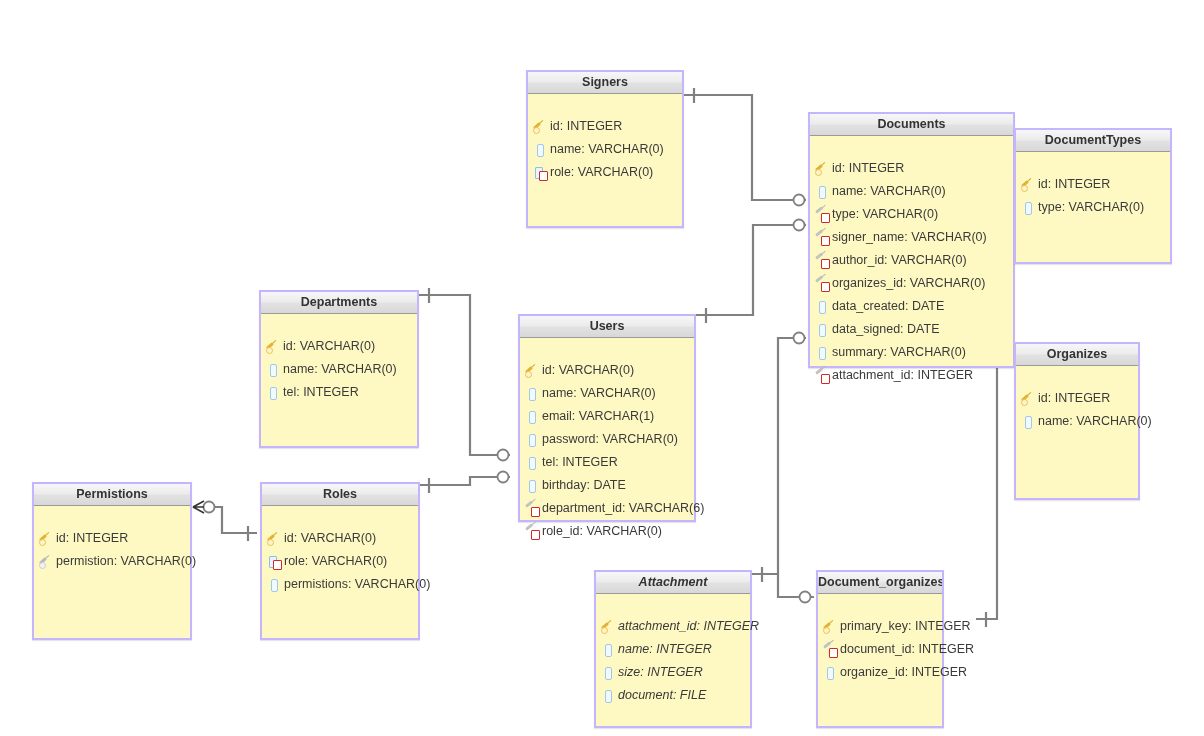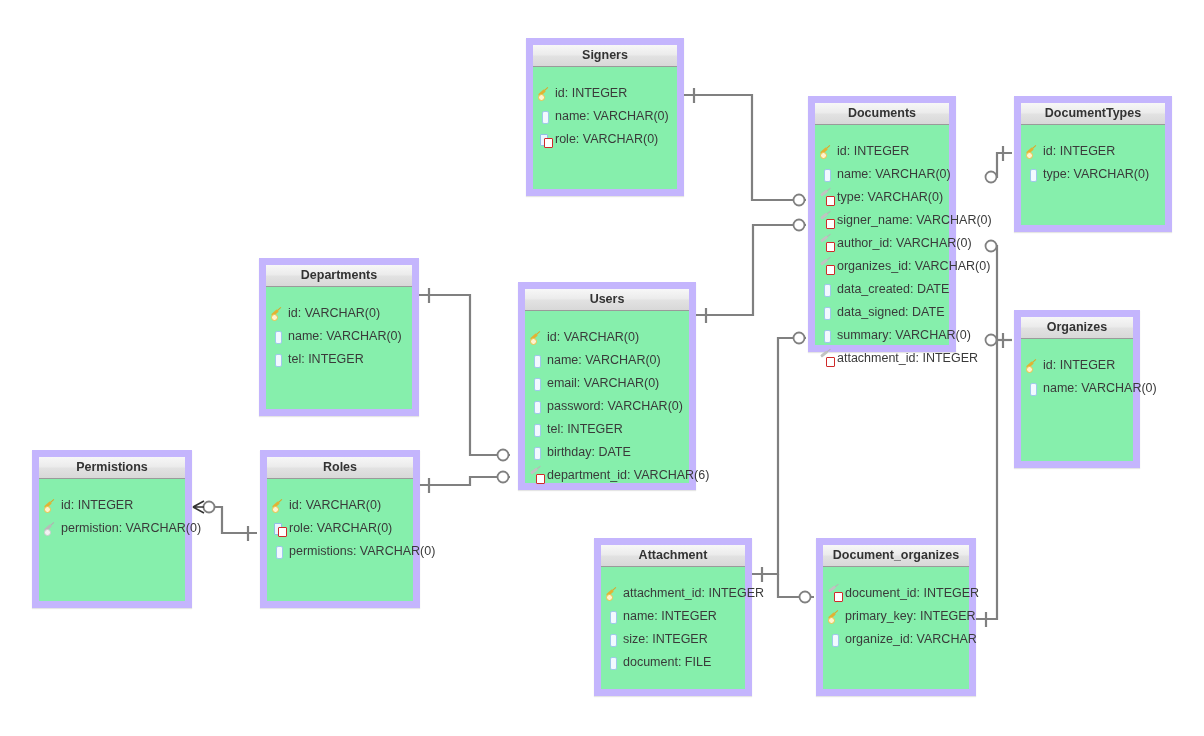--- a/index.html
+++ b/index.html
@@ -9,39 +9,40 @@
     font-family:"Liberation Sans", sans-serif;
     overflow:hidden;
     position:relative;
   }
   #canvas{position:absolute;left:0;top:0;width:1204px;height:736px;}
   svg#edges{position:absolute;left:0;top:0;width:1204px;height:736px;pointer-events:none;}
 
   .entity{
     position:absolute;
     box-sizing:border-box;
-    background:#86efac;
-    border:7px solid #c4b5fd;
+    background:#fef9c3;
+    border:2px solid #c4b5fd;
     box-shadow:0 1px 1px rgba(0,0,0,.10);
     z-index:3;
+    margin-top:32px;
   }
   .entity-header{
     box-sizing:border-box;
     height:22px;
     line-height:21px;
     text-align:center;
     font-size:12.5px;
     font-weight:bold;
     color:#333333;
     border-bottom:1px solid #9a9a9a;
     background:linear-gradient(to bottom,#f7f7f7 0%,#ebebeb 48%,#e2e2e2 52%,#d8d8d8 100%);
     white-space:nowrap;
     overflow:hidden;
   }
-  .entity-body{padding:14px 0 0 0;}
+  .entity-body{padding:20px 0 0 0;}
   .attr{
     display:flex;
     align-items:center;
     height:23px;
     padding:0 6px 0 5px;
     font-size:12.5px;
     color:#3a3a3a;
     white-space:nowrap;
   }
   .attr-label{margin-left:3px;}
@@ -213,21 +214,21 @@
             <span class="attr-label">name: VARCHAR(0)</span>
           </div>
           <div class="attr">
             <span class="ic ic-idx">
               <span class="badge">u</span>
             </span>
             <span class="attr-label">role: VARCHAR(0)</span>
           </div>
         </div>
       </div>
-      <div class="entity" style="left: 808px; top: 96px; width: 148px; height: 256px;">
+      <div class="entity" style="left: 808px; top: 80px; width: 207px; height: 256px;">
         <div class="entity-header">Documents</div>
         <div class="entity-body">
           <div class="attr">
             <span class="ic ic-pk"></span>
             <span class="attr-label">id: INTEGER</span>
           </div>
           <div class="attr">
             <span class="ic ic-col"></span>
             <span class="attr-label">name: VARCHAR(0)</span>
           </div>
@@ -324,39 +325,45 @@
           <div class="attr">
             <span class="ic ic-pk"></span>
             <span class="attr-label">id: VARCHAR(0)</span>
           </div>
           <div class="attr">
             <span class="ic ic-col"></span>
             <span class="attr-label">name: VARCHAR(0)</span>
           </div>
           <div class="attr">
             <span class="ic ic-col"></span>
-            <span class="attr-label">email: VARCHAR(0)</span>
+            <span class="attr-label">email: VARCHAR(1)</span>
           </div>
           <div class="attr">
             <span class="ic ic-col"></span>
             <span class="attr-label">password: VARCHAR(0)</span>
           </div>
           <div class="attr">
             <span class="ic ic-col"></span>
             <span class="attr-label">tel: INTEGER</span>
           </div>
           <div class="attr">
             <span class="ic ic-col"></span>
             <span class="attr-label">birthday: DATE</span>
           </div>
           <div class="attr">
             <span class="ic ic-fk">
               <span class="badge">u</span>
             </span>
             <span class="attr-label">department_id: VARCHAR(6)</span>
+          </div>
+          <div class="attr">
+            <span class="ic ic-fk">
+              <span class="badge">u</span>
+            </span>
+            <span class="attr-label">role_id: VARCHAR(0)</span>
           </div>
         </div>
       </div>
       <div class="entity" style="left: 32px; top: 450px; width: 160px; height: 158px;">
         <div class="entity-header">Permistions</div>
         <div class="entity-body">
           <div class="attr">
             <span class="ic ic-pk"></span>
             <span class="attr-label">id: INTEGER</span>
           </div>
@@ -378,55 +385,55 @@
               <span class="badge">u</span>
             </span>
             <span class="attr-label">role: VARCHAR(0)</span>
           </div>
           <div class="attr">
             <span class="ic ic-col"></span>
             <span class="attr-label">permistions: VARCHAR(0)</span>
           </div>
         </div>
       </div>
-      <div class="entity" style="left: 594px; top: 538px; width: 158px; height: 158px;">
+      <div class="entity" style="left: 594px; top: 538px; width: 158px; height: 158px; font-style: italic;">
         <div class="entity-header">Attachment</div>
         <div class="entity-body">
           <div class="attr">
             <span class="ic ic-pk"></span>
             <span class="attr-label">attachment_id: INTEGER</span>
           </div>
           <div class="attr">
             <span class="ic ic-col"></span>
             <span class="attr-label">name: INTEGER</span>
           </div>
           <div class="attr">
             <span class="ic ic-col"></span>
             <span class="attr-label">size: INTEGER</span>
           </div>
           <div class="attr">
             <span class="ic ic-col"></span>
             <span class="attr-label">document: FILE</span>
           </div>
         </div>
       </div>
-      <div class="entity" style="left: 816px; top: 538px; width: 160px; height: 158px;">
+      <div class="entity" style="left: 816px; top: 538px; width: 128px; height: 158px;">
         <div class="entity-header">Document_organizes</div>
         <div class="entity-body">
           <div class="attr">
+            <span class="ic ic-pk"></span>
+            <span class="attr-label">primary_key: INTEGER</span>
+          </div>
+          <div class="attr">
             <span class="ic ic-fk">
               <span class="badge">u</span>
             </span>
             <span class="attr-label">document_id: INTEGER</span>
           </div>
           <div class="attr">
-            <span class="ic ic-pk"></span>
-            <span class="attr-label">primary_key: INTEGER</span>
-          </div>
-          <div class="attr">
-            <span class="ic ic-col"></span>
-            <span class="attr-label">organize_id: VARCHAR</span>
+            <span class="ic ic-col"></span>
+            <span class="attr-label">organize_id: INTEGER</span>
           </div>
         </div>
       </div>
     </div>
 
 </div>
 
 </body></html>

